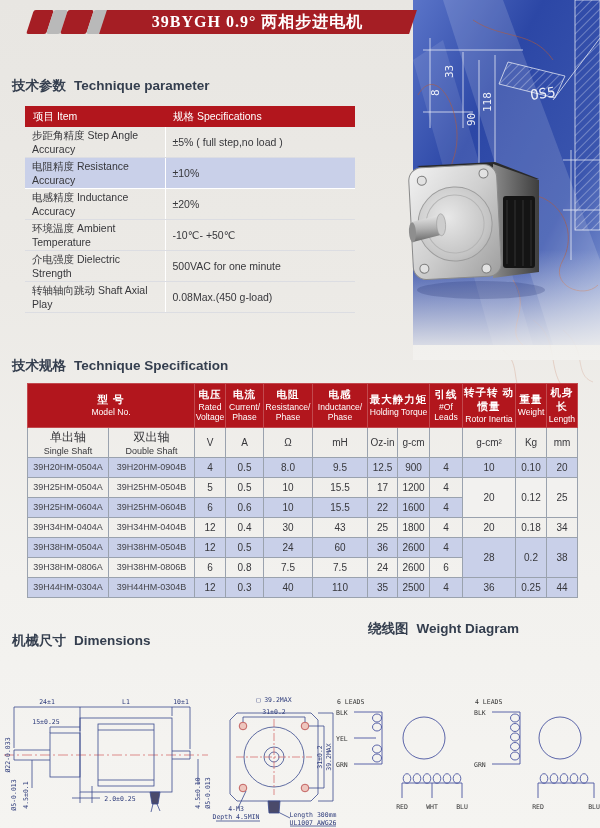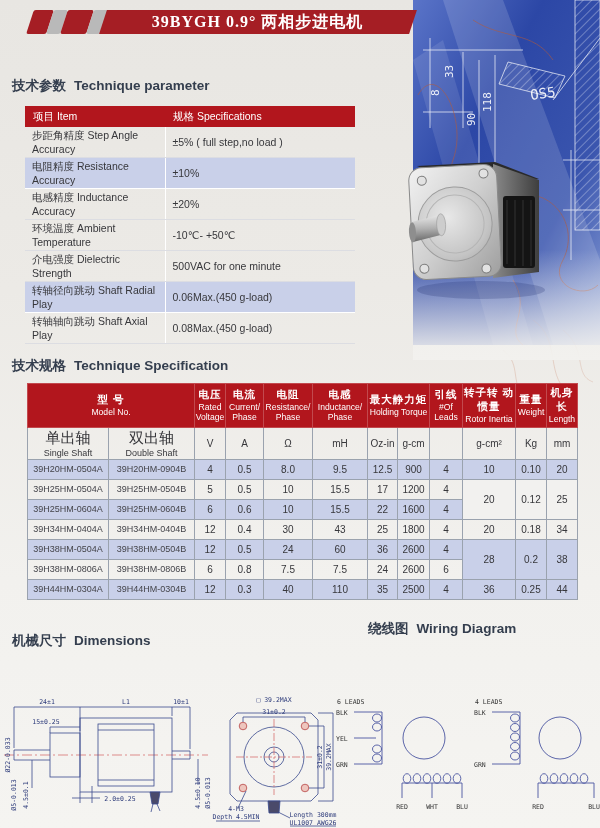--- a/index.html
+++ b/index.html
@@ -34,21 +34,21 @@
   
   .spec-table{position:absolute;top:383px;left:27px;width:548px;border-collapse:collapse;
         table-layout:fixed;z-index:4;font-size:10px;text-align:center;}
   .spec-table th{background:#b2161d;color:#fff;border:1px solid #c2494e;padding:2px 0;vertical-align:middle;}
   .spec-table .hcn{font-size:10.5px;font-weight:bold;letter-spacing:1px;}
   .spec-table .hen{font-size:8.6px;font-weight:normal;line-height:1.15;margin-top:1px;}
   .spec-table td{border:1px solid #9aa2ae;color:#37373b;height:17px;padding:1px 0;}
   .spec-table tr.alt td{background:#c9d0e9;}
   .spec-table td.model{font-size:9px;color:#44444a;}
   .spec-table td.ucell{font-size:10px;height:26px;background:transparent;}
-  .spec-table td.ucell .ucn{font-size:15px;}
+  .spec-table td.ucell .ucn{font-size:12px;}
   .spec-table td.ucell .uen{font-size:9px;}
   .spec-table td.merged{background:#f2f1ef;}
   
   .dims-svg{position:absolute;top:693px;left:2px;z-index:4;}
   .wiring-svg{position:absolute;top:695px;left:332px;z-index:4;}
   svg text{font-family:"DejaVu Sans Mono","Liberation Mono",monospace;}
 </style>
 </head>
 <body>
 
@@ -166,21 +166,21 @@
   <div class="heading" style="top:357px;left:12px;">
     <span class="cn">技术规格</span><span class="en">Technique Specification</span>
   </div>
   <div class="heading" style="top:77px;left:12px;">
     <span class="cn">技术参数</span><span class="en">Technique parameter</span>
   </div>
   <div class="heading" style="top:620px;left:12px;margin-top:12px;">
     <span class="cn">机械尺寸</span><span class="en">Dimensions</span>
   </div>
   <div class="heading" style="top:620px;left:368px;">
-    <span class="cn">绕线图</span><span class="en">Wiring Diagram</span>
+    <span class="cn">绕线图</span><span class="en">Weight Diagram</span>
   </div>
 
   <table class="param-table">
     <colgroup>
         <col style="width:140px">
         <col>
       </colgroup>
     <thead>
       <tr>
         <th>项目  Item</th>
@@ -200,24 +200,20 @@
           <td class="p-label">电感精度 Inductance Accuracy</td>
           <td class="p-value">±20%</td>
         </tr>
         <tr>
           <td class="p-label">环境温度 Ambient Temperature</td>
           <td class="p-value">-10℃- +50℃</td>
         </tr>
         <tr>
           <td class="p-label">介电强度 Dielectric Strength</td>
           <td class="p-value">500VAC for one minute</td>
-        </tr>
-        <tr class="alt">
-          <td class="p-label">转轴径向跳动 Shaft Radial Play</td>
-          <td class="p-value">0.06Max.(450 g-load)</td>
         </tr>
         <tr>
           <td class="p-label">转轴轴向跳动 Shaft Axial Play</td>
           <td class="p-value">0.08Max.(450 g-load)</td>
         </tr>
       </tbody>
   </table>
 
   <table class="spec-table">
     <colgroup>

